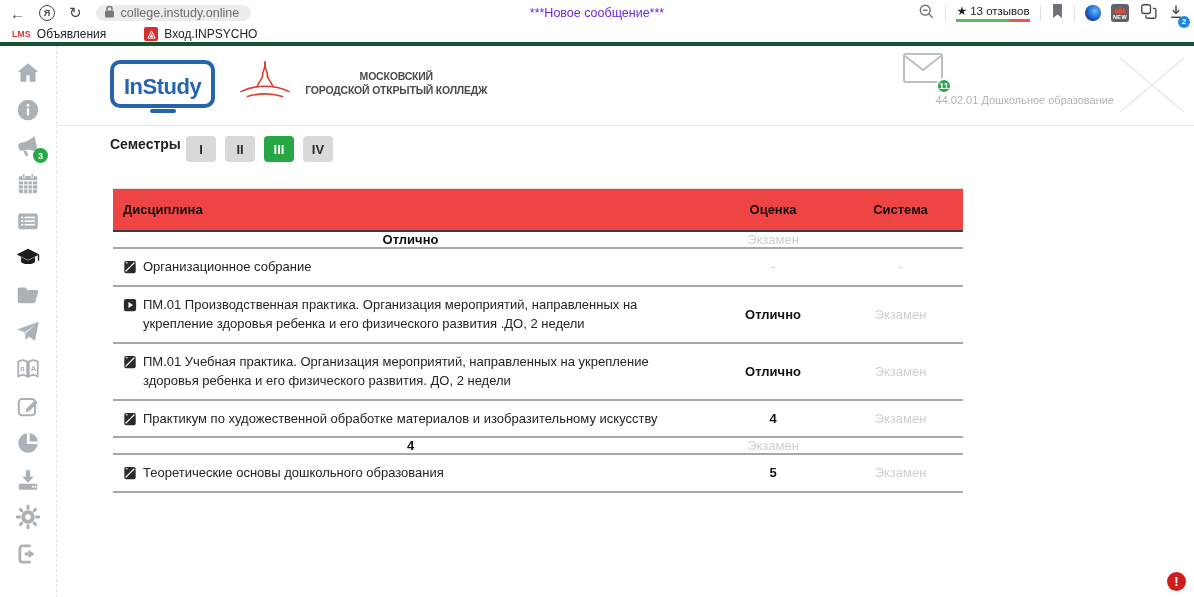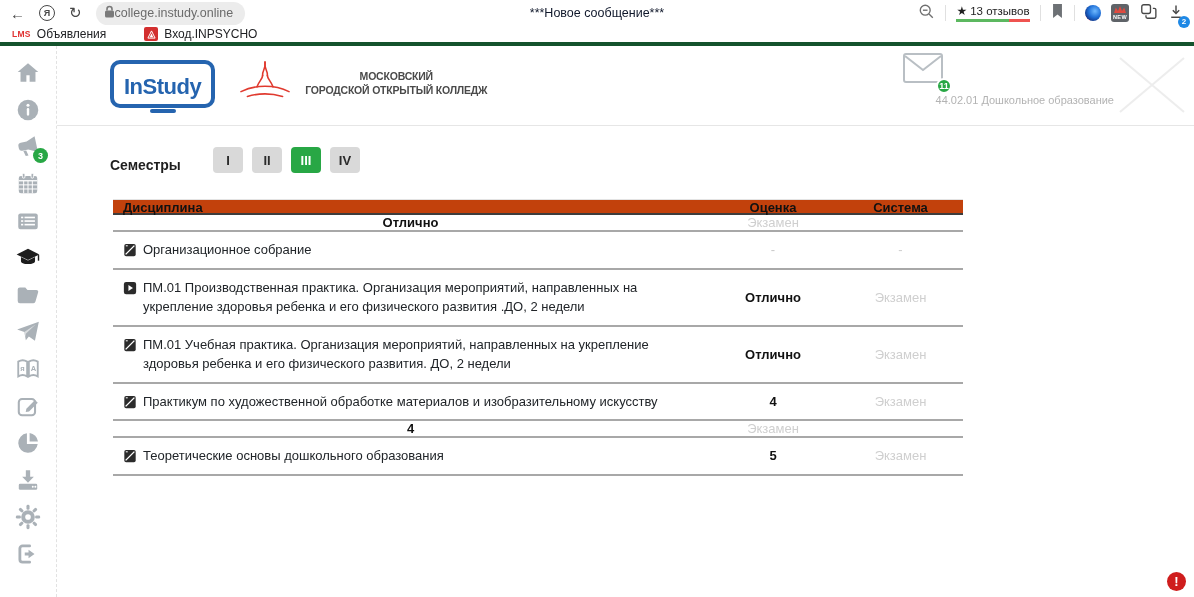--- a/index.html
+++ b/index.html
@@ -4,23 +4,23 @@
 <style>
   * { margin:0; padding:0; box-sizing:border-box; }
   body { font-family:"Liberation Sans", sans-serif; background:#fff; }
   .screen { position:relative; width:1194px; height:597px; background:#fff; overflow:hidden; }
 
   
   .chrome { height:26px; display:flex; align-items:center; padding:0 10px; position:relative; background:#fff; }
   .nav-glyph { font-size:15px; color:#474747; margin-right:14px; cursor:pointer; }
   .ya-circle { width:16px; height:16px; border:1.6px solid #474747; border-radius:50%; font-size:9px; font-weight:bold;
                color:#474747; display:flex; align-items:center; justify-content:center; margin-right:14px; cursor:pointer; }
-  .addr-pill { display:flex; align-items:center; background:#ececec; border-radius:12px; height:23px; padding:0 12px 0 8px;
+  .addr-pill { display:flex; align-items:center; gap:6px; background:#ececec; border-radius:12px; height:16px; padding:0 12px 0 8px;
                font-size:12.5px; color:#6b6b6b; cursor:text; }
-  .tab-title { position:absolute; left:0; right:0; text-align:center; font-size:12.5px; color:#0f172a; pointer-events:none; }
+  .tab-title { position:absolute; left:0; right:0; text-align:center; font-size:12.5px; color:#6d28d9; pointer-events:none; }
   .chrome-right { margin-left:auto; display:flex; align-items:center; gap:10px; z-index:2; }
   .vsep { width:1px; height:16px; background:#e0e0e0; }
   .reviews { display:flex; flex-direction:column; align-items:center; cursor:pointer; }
   .reviews-line { display:flex; align-items:center; gap:3px; font-size:11.5px; color:#1f1f1f; }
   .star-glyph { font-size:12px; color:#1f1f1f; }
   .reviews-bar { display:flex; width:74px; height:3px; margin-top:1px; }
   .reviews-bar .g { flex:0 0 72%; background:#5cb860; }
   .reviews-bar .r { flex:1; background:#ef5350; }
   .ext-circle { width:16px; height:16px; border-radius:50%;
       background:radial-gradient(circle at 62% 38%, #6fb9ff 0%, #1f6fd6 45%, #143a8c 75%, #ff5c8a 76%, #ff8a3d 100%); cursor:pointer; }
@@ -57,31 +57,31 @@
   .instudy-text { font-size:22px; font-weight:bold; color:#2564af; letter-spacing:-0.5px; }
   .college { display:flex; align-items:center; gap:8px; }
   .college-name { font-size:10.5px; font-weight:bold; color:#4a4a4a; text-align:center; letter-spacing:-0.2px; line-height:1.3; text-transform:uppercase; }
   .mail-wrap { position:absolute; left:845px; top:6px; cursor:pointer; }
   .mail-badge { position:absolute; right:-8px; bottom:-6px; background:#28a745; color:#fff; border-radius:50%;
                 width:16px; height:16px; font-size:9px; font-weight:bold; display:flex; align-items:center; justify-content:center; border:2px solid #fff; }
   .program-label { position:absolute; right:80px; top:48px; font-size:11px; color:#b3b3b3; }
   .avatar-x { position:absolute; right:6px; top:8px; cursor:pointer; }
 
   
-  .sem-row { display:flex; align-items:flex-end; margin:21px 0 0 53px;gap:27px; }
+  .sem-row { display:flex; align-items:flex-start; margin:10px 0 0 53px; }
   .sem-label { font-size:14px; font-weight:bold; color:#1f1f1f; width:66px; }
   .sem-buttons { display:flex; gap:9px; margin-left:10px; }
   .sem-btn { min-width:30px; height:26px; padding:0 8px; border:none; border-radius:4px; background:#d9d9d9;
              color:#2b2b2b; font-weight:bold; font-size:13px; font-family:inherit; cursor:pointer; }
   .sem-btn.active { background:#28a745; color:#fff; }
 
   
   .grade-table { margin:26px 0 0 56px; width:850px; font-size:13px; }
-  .thead { display:grid; grid-template-columns:1fr 130px 125px; background:#c2410c; border-top:1px solid #e3e3e3;
-           border-bottom:2px solid #3d3d3d; height:16px; align-items:center; font-weight:bold; color:#111; }
+  .thead { display:grid; grid-template-columns:1fr 130px 125px; background:#ef4444; border-top:1px solid #e3e3e3;
+           border-bottom:2px solid #3d3d3d; height:44px; align-items:center; font-weight:bold; color:#111; }
   .thead .c1 { padding-left:10px; }
   .thead .c2, .thead .c3 { text-align:center; }
   .trow { display:grid; grid-template-columns:1fr 130px 125px; align-items:center; border-bottom:2px solid #a8a8a8; cursor:pointer; }
   .cell-title { display:flex; align-items:flex-start; gap:6px; padding:8px 10px 8px 10px; color:#212529; line-height:1.5; }
   .row-icon { flex:0 0 14px; margin-top:3px; }
   .row-icon svg { width:14px; height:14px; display:block; }
   .cell-grade { text-align:center; font-weight:bold; color:#111; }
   .cell-system { text-align:center; color:#cfcfcf; }
   .muted { color:#c9c9c9 !important; font-weight:normal !important; }
 

